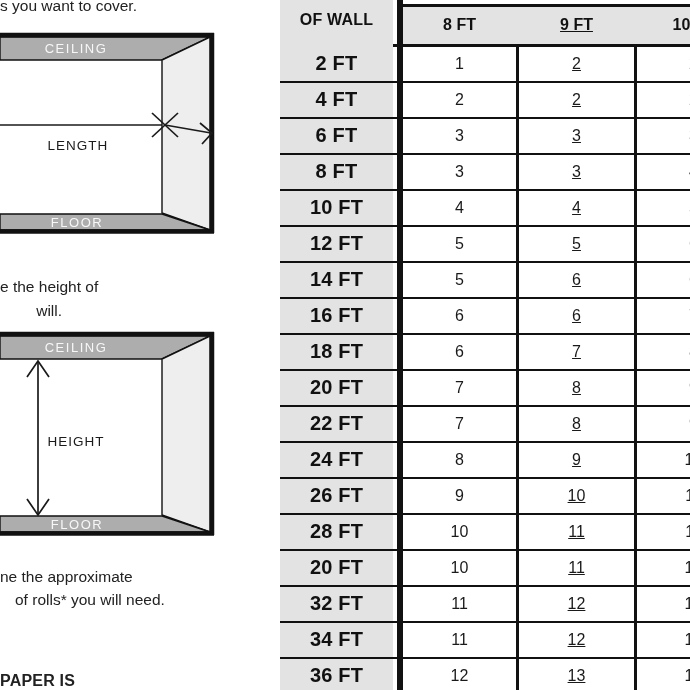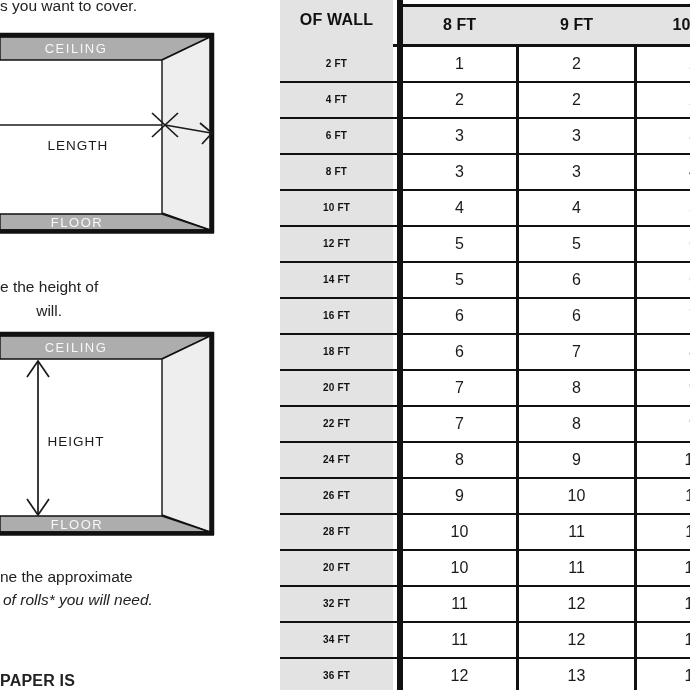--- a/index.html
+++ b/index.html
@@ -11,59 +11,59 @@
   }
   .abs{position:absolute;}
   
   .frag{
     font-size:15.5px;line-height:23px;color:#222;
     white-space:nowrap;
   }
   #intro-text{left:0;top:-6px;}
   #height-text{left:0;top:275px;line-height:24px;text-align:center;}
   #chart-text{left:0;top:566px;line-height:22.5px;}
-  #chart-text .indent{padding-left:3px;font-style:italic;}
+  #chart-text .indent{padding-left:15px;}
   #footnote-frag{left:0;top:669px;font-weight:bold;font-size:16px;letter-spacing:.2px;}
   
   #length-diagram{left:0;top:32px;}
   #height-diagram{left:0;top:331px;}
   svg text{font-family:"Liberation Sans", sans-serif;}
   .band-label{fill:#f7f7f7;font-size:13px;letter-spacing:1.5px;}
   .dim-label{fill:#1a1a1a;font-size:13.5px;letter-spacing:1px;}
   
   #rolls-table{
     left:280px;top:0;width:470px;
     display:flex;flex-direction:column;
   }
   .trow{display:flex;flex-direction:row;border-bottom:2.5px solid #111;}
   .header-row{height:43.5px;border-bottom:3.5px solid #111;}
   .trow:last-child{border-bottom:2.5px solid #111;}
   .cell{display:flex;align-items:center;justify-content:center;}
   .label-cell{
     width:113px;background:#e3e3e3;
-    font-weight:bold;font-size:10px;letter-spacing:.2px;color:#111;
+    font-weight:bold;font-size:20px;letter-spacing:.2px;color:#111;
     flex:none;
   }
   .header-label{
     align-items:flex-start;justify-content:center;
     padding-top:10px;font-size:16px;line-height:20px;height:42.5px;
   }
   .vgap{width:4px;background:#ffffff;flex:none;}
   .vdivider{width:6px;background:#111;flex:none;}
   .vborder{width:3px;background:#111;flex:none;}
   .vborder.ghost{background:transparent;}
   .header-data-col{display:flex;flex-direction:column;flex:none;width:347px;}
   .white-strip{height:3.5px;background:#fff;}
   .black-strip{height:3px;background:#111;}
   .header-cells{display:flex;height:37px;background:#e3e3e3;}
   .hcell{font-weight:bold;font-size:16px;color:#111;}
   .data-row{height:34px;}
   .data-cell{background:#ffffff;font-size:16px;color:#1a1a1a;}
   .c0{width:113px;flex:none;}
-  .c1{width:115px;flex:none;}
+  .c1{width:115px;flex:none;text-decoration:underline;}
   .c2{width:113px;flex:none;}
 </style>
 </head>
 <body>
 
 <div class="abs frag" id="intro-text">s you want to cover.</div>
 
 <svg class="abs" id="length-diagram" width="216" height="203" viewBox="0 0 216 203">
   <polygon points="0,5 210,5 162,28 0,28" fill="#adadad" stroke="#111" stroke-width="1.4"></polygon>
   <polygon points="162,28 210,5 210,198 162,181" fill="#eeeeee" stroke="#111" stroke-width="1.4"></polygon>

